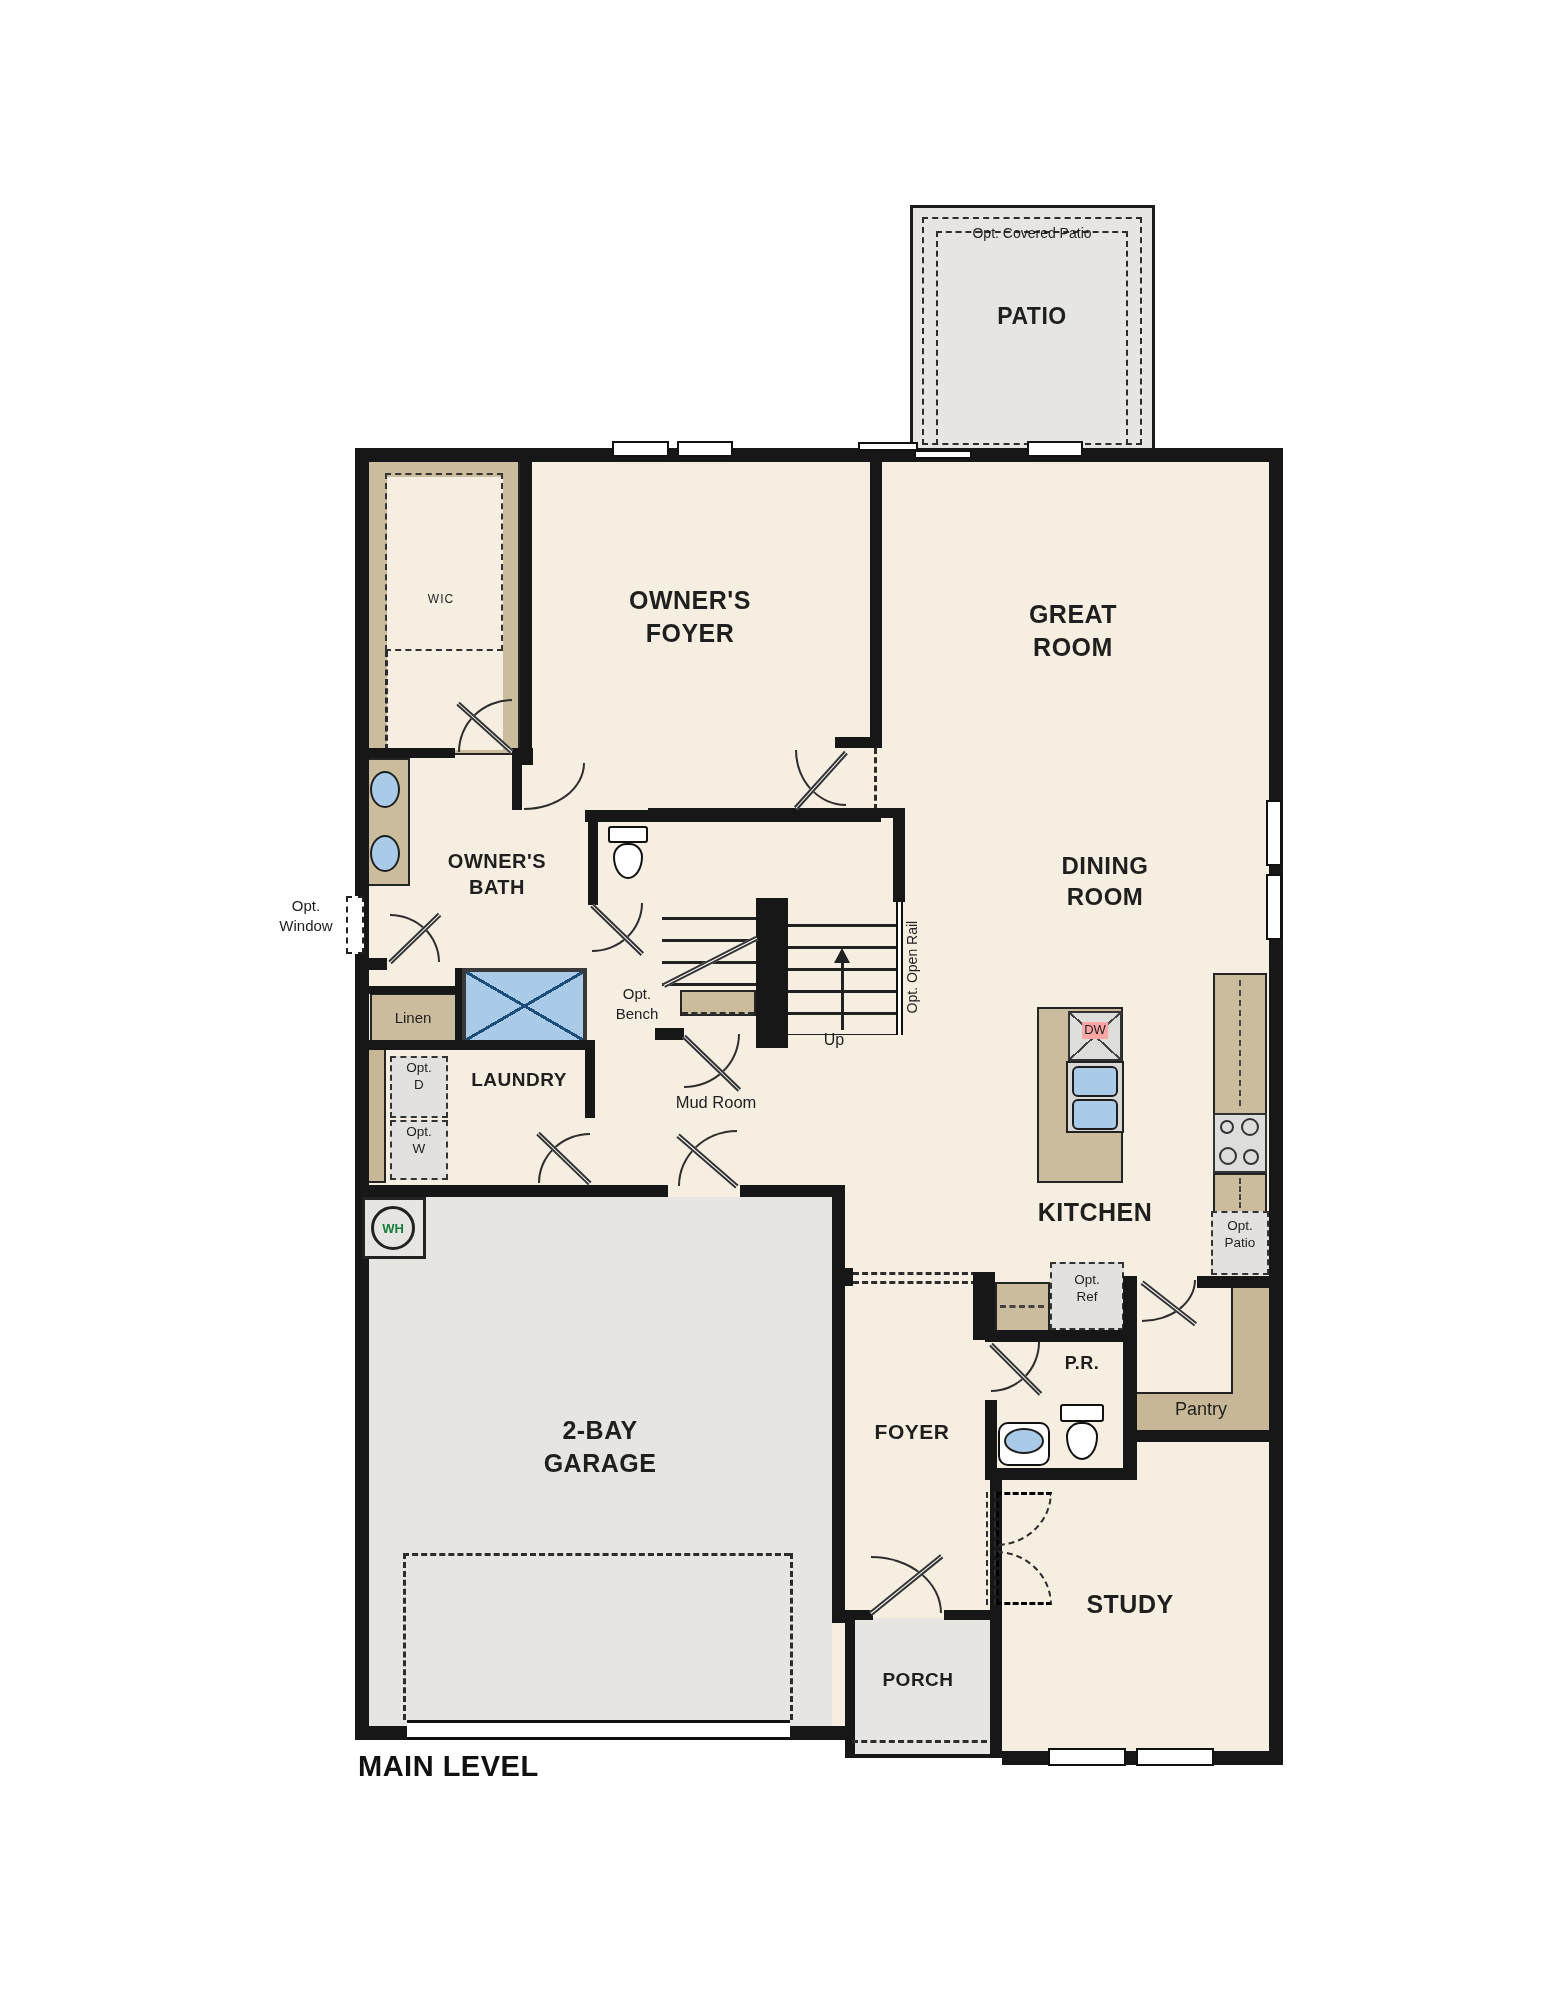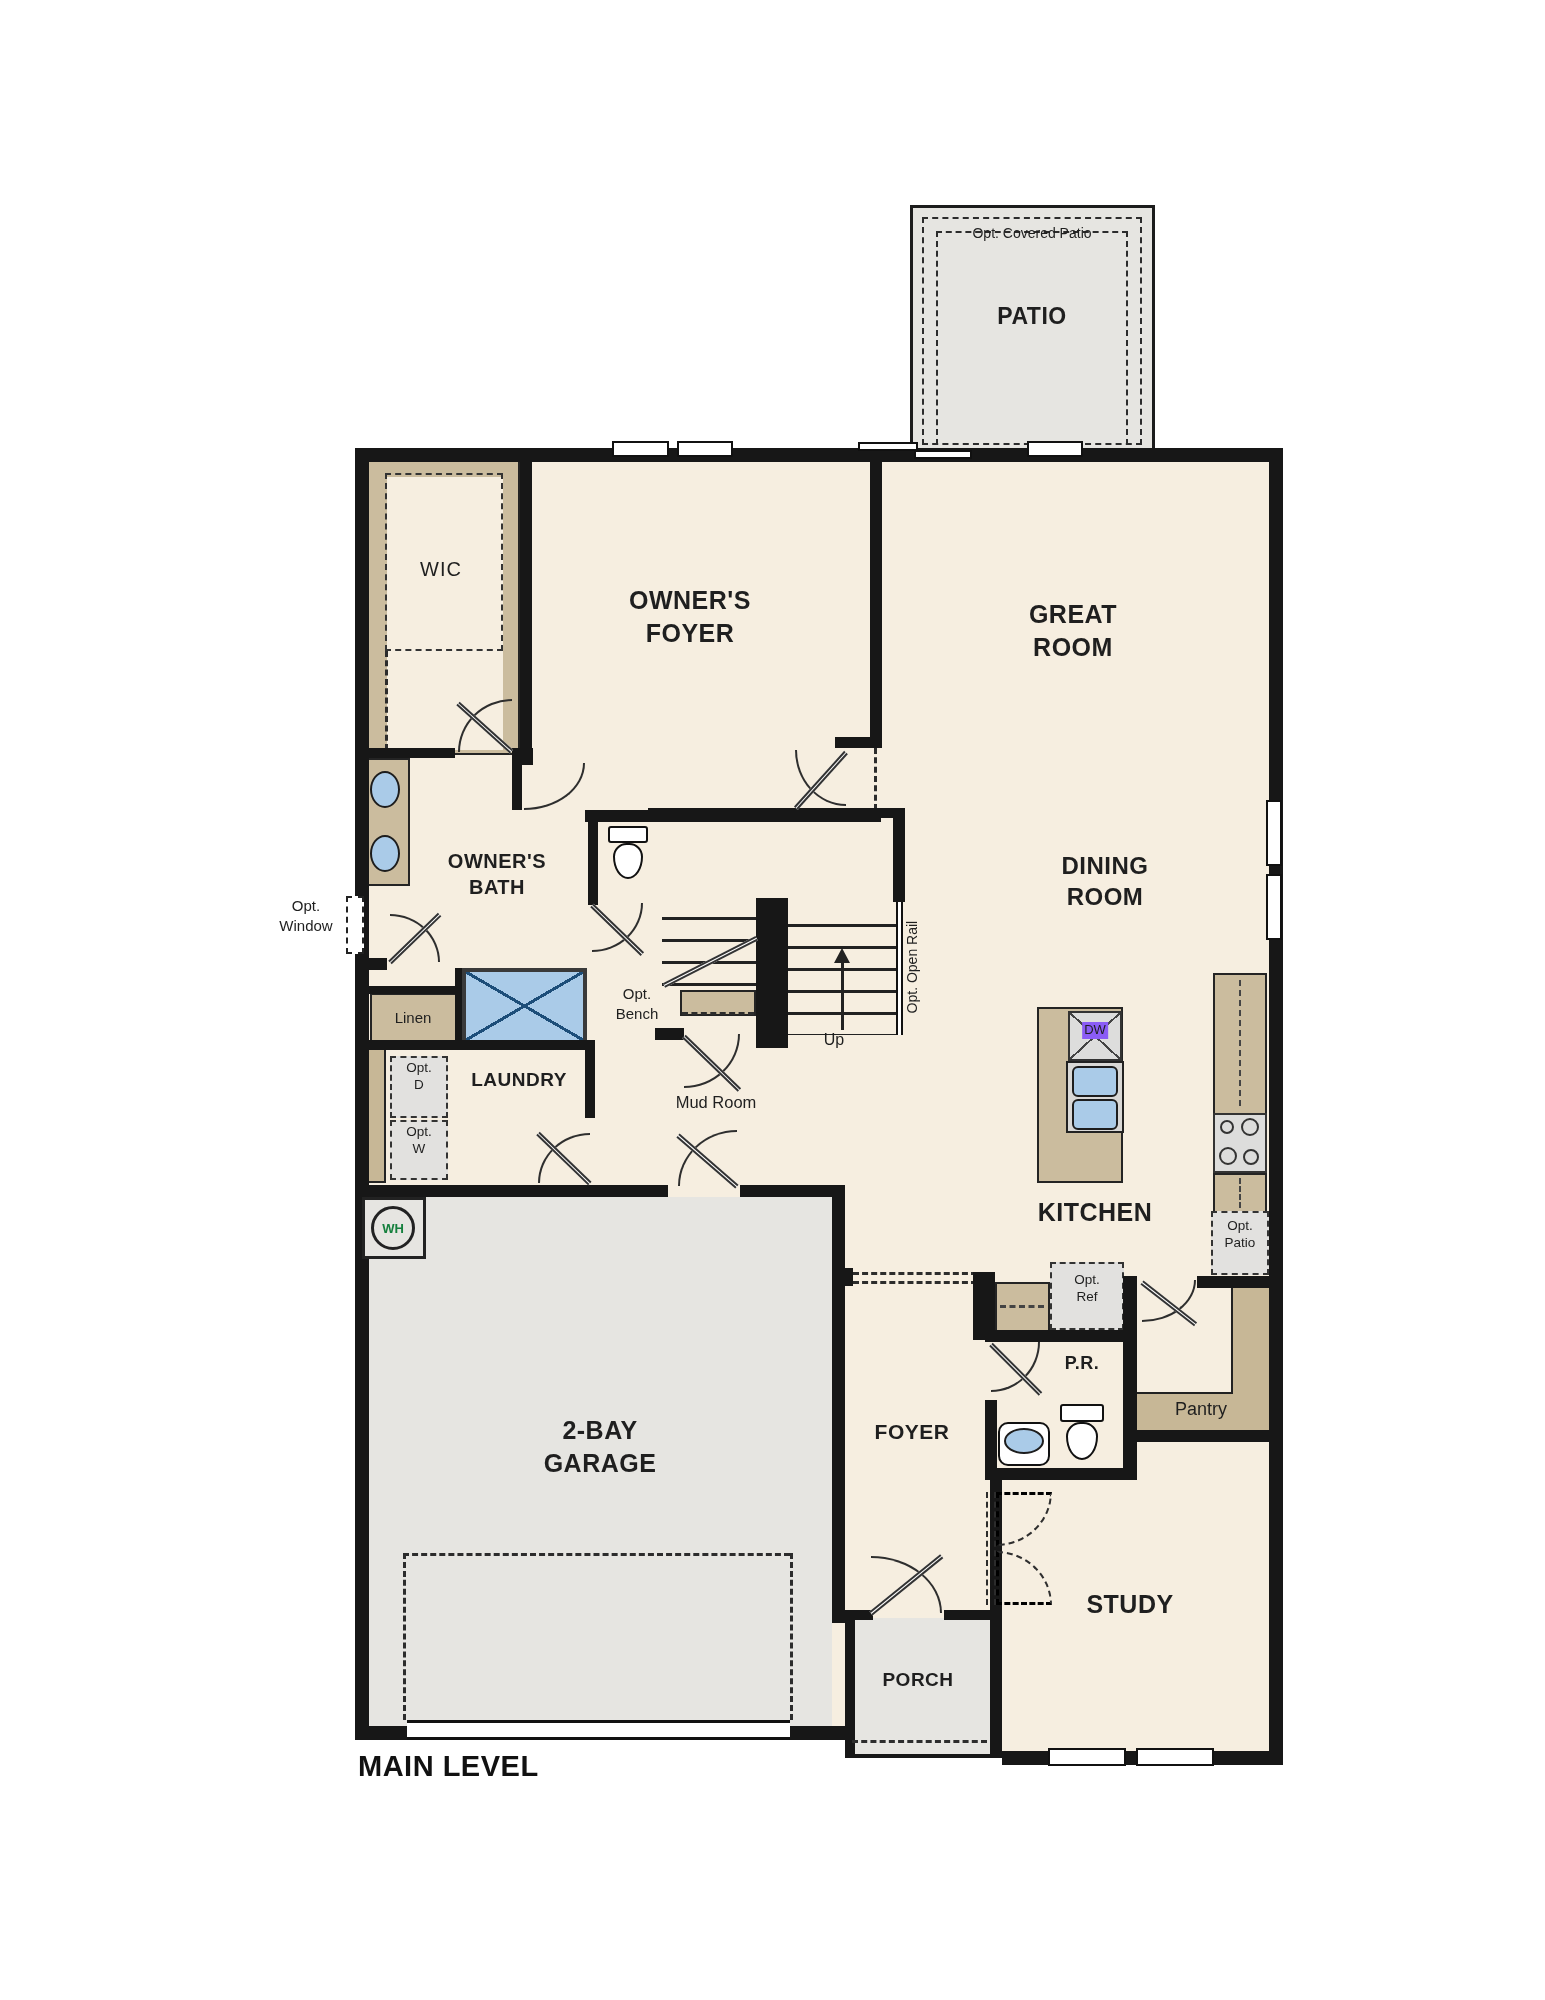--- a/index.html
+++ b/index.html
@@ -241,21 +241,21 @@
     <span style="font-size:13px;font-weight:bold;color:#15803d;">WH</span>
   </div>
 
   <div class="lbl" style="left:1032px;top:224px;font-size:14px;">Opt. Covered Patio</div>
   <div class="lbl b" style="left:1032px;top:302px;font-size:23px;">PATIO</div>
 
   <div class="lbl b" style="left:690px;top:584px;font-size:25px;">
     <span>OWNER'S</span><br>
     <span>FOYER</span>
   </div>
-  <div class="lbl" style="left:441px;top:556px;font-size:20px;letter-spacing:1px;">WIC</div>
+  <div class="lbl" style="left:441px;top:592px;font-size:12px;letter-spacing:1px;">WIC</div>
   <div class="lbl b" style="left:1073px;top:598px;font-size:25px;">
     <span>GREAT</span><br>
     <span>ROOM</span>
   </div>
   <div class="lbl b" style="left:1073px;top:850px;font-size:24px;margin-left:32px;">
     <span>DINING</span><br>
     <span>ROOM</span>
   </div>
   <div class="lbl b" style="left:497px;top:848px;font-size:20px;">
     <span>OWNER'S</span><br>
@@ -276,21 +276,21 @@
     <span>D</span>
   </div>
   <div class="lbl" style="left:419px;top:1124px;font-size:13.5px;line-height:1.25;">
     <span>Opt.</span><br>
     <span>W</span>
   </div>
   <div class="lbl" style="left:716px;top:1092px;font-size:16.5px;">Mud Room</div>
   <div class="lbl" style="left:834px;top:1030px;font-size:16px;">Up</div>
   <div class="lbl vert" style="left:912px;top:958px;font-size:14px;">Opt. Open Rail</div>
   <div class="lbl b" style="left:1095px;top:1196px;font-size:25px;">KITCHEN</div>
-  <div class="lbl" style="left:1095px;top:1022px;font-size:13px;background:#8b5cf6;padding:0 2px;text-align:center;">DW</div>
+  <div class="lbl" style="left:1095px;top:1022px;font-size:13px;background:#fca5a5;padding:0 2px;text-align:center;">DW</div>
   <div class="lbl" style="left:1240px;top:1218px;font-size:13.5px;line-height:1.25;">
     <span>Opt.</span><br>
     <span>Patio</span>
   </div>
   <div class="lbl" style="left:1087px;top:1272px;font-size:13.5px;line-height:1.25;">
     <span>Opt.</span><br>
     <span>Ref</span>
   </div>
   <div class="lbl" style="left:1201px;top:1398px;font-size:18px;">Pantry</div>
   <div class="lbl b" style="left:1082px;top:1352px;font-size:18px;">P.R.</div>

